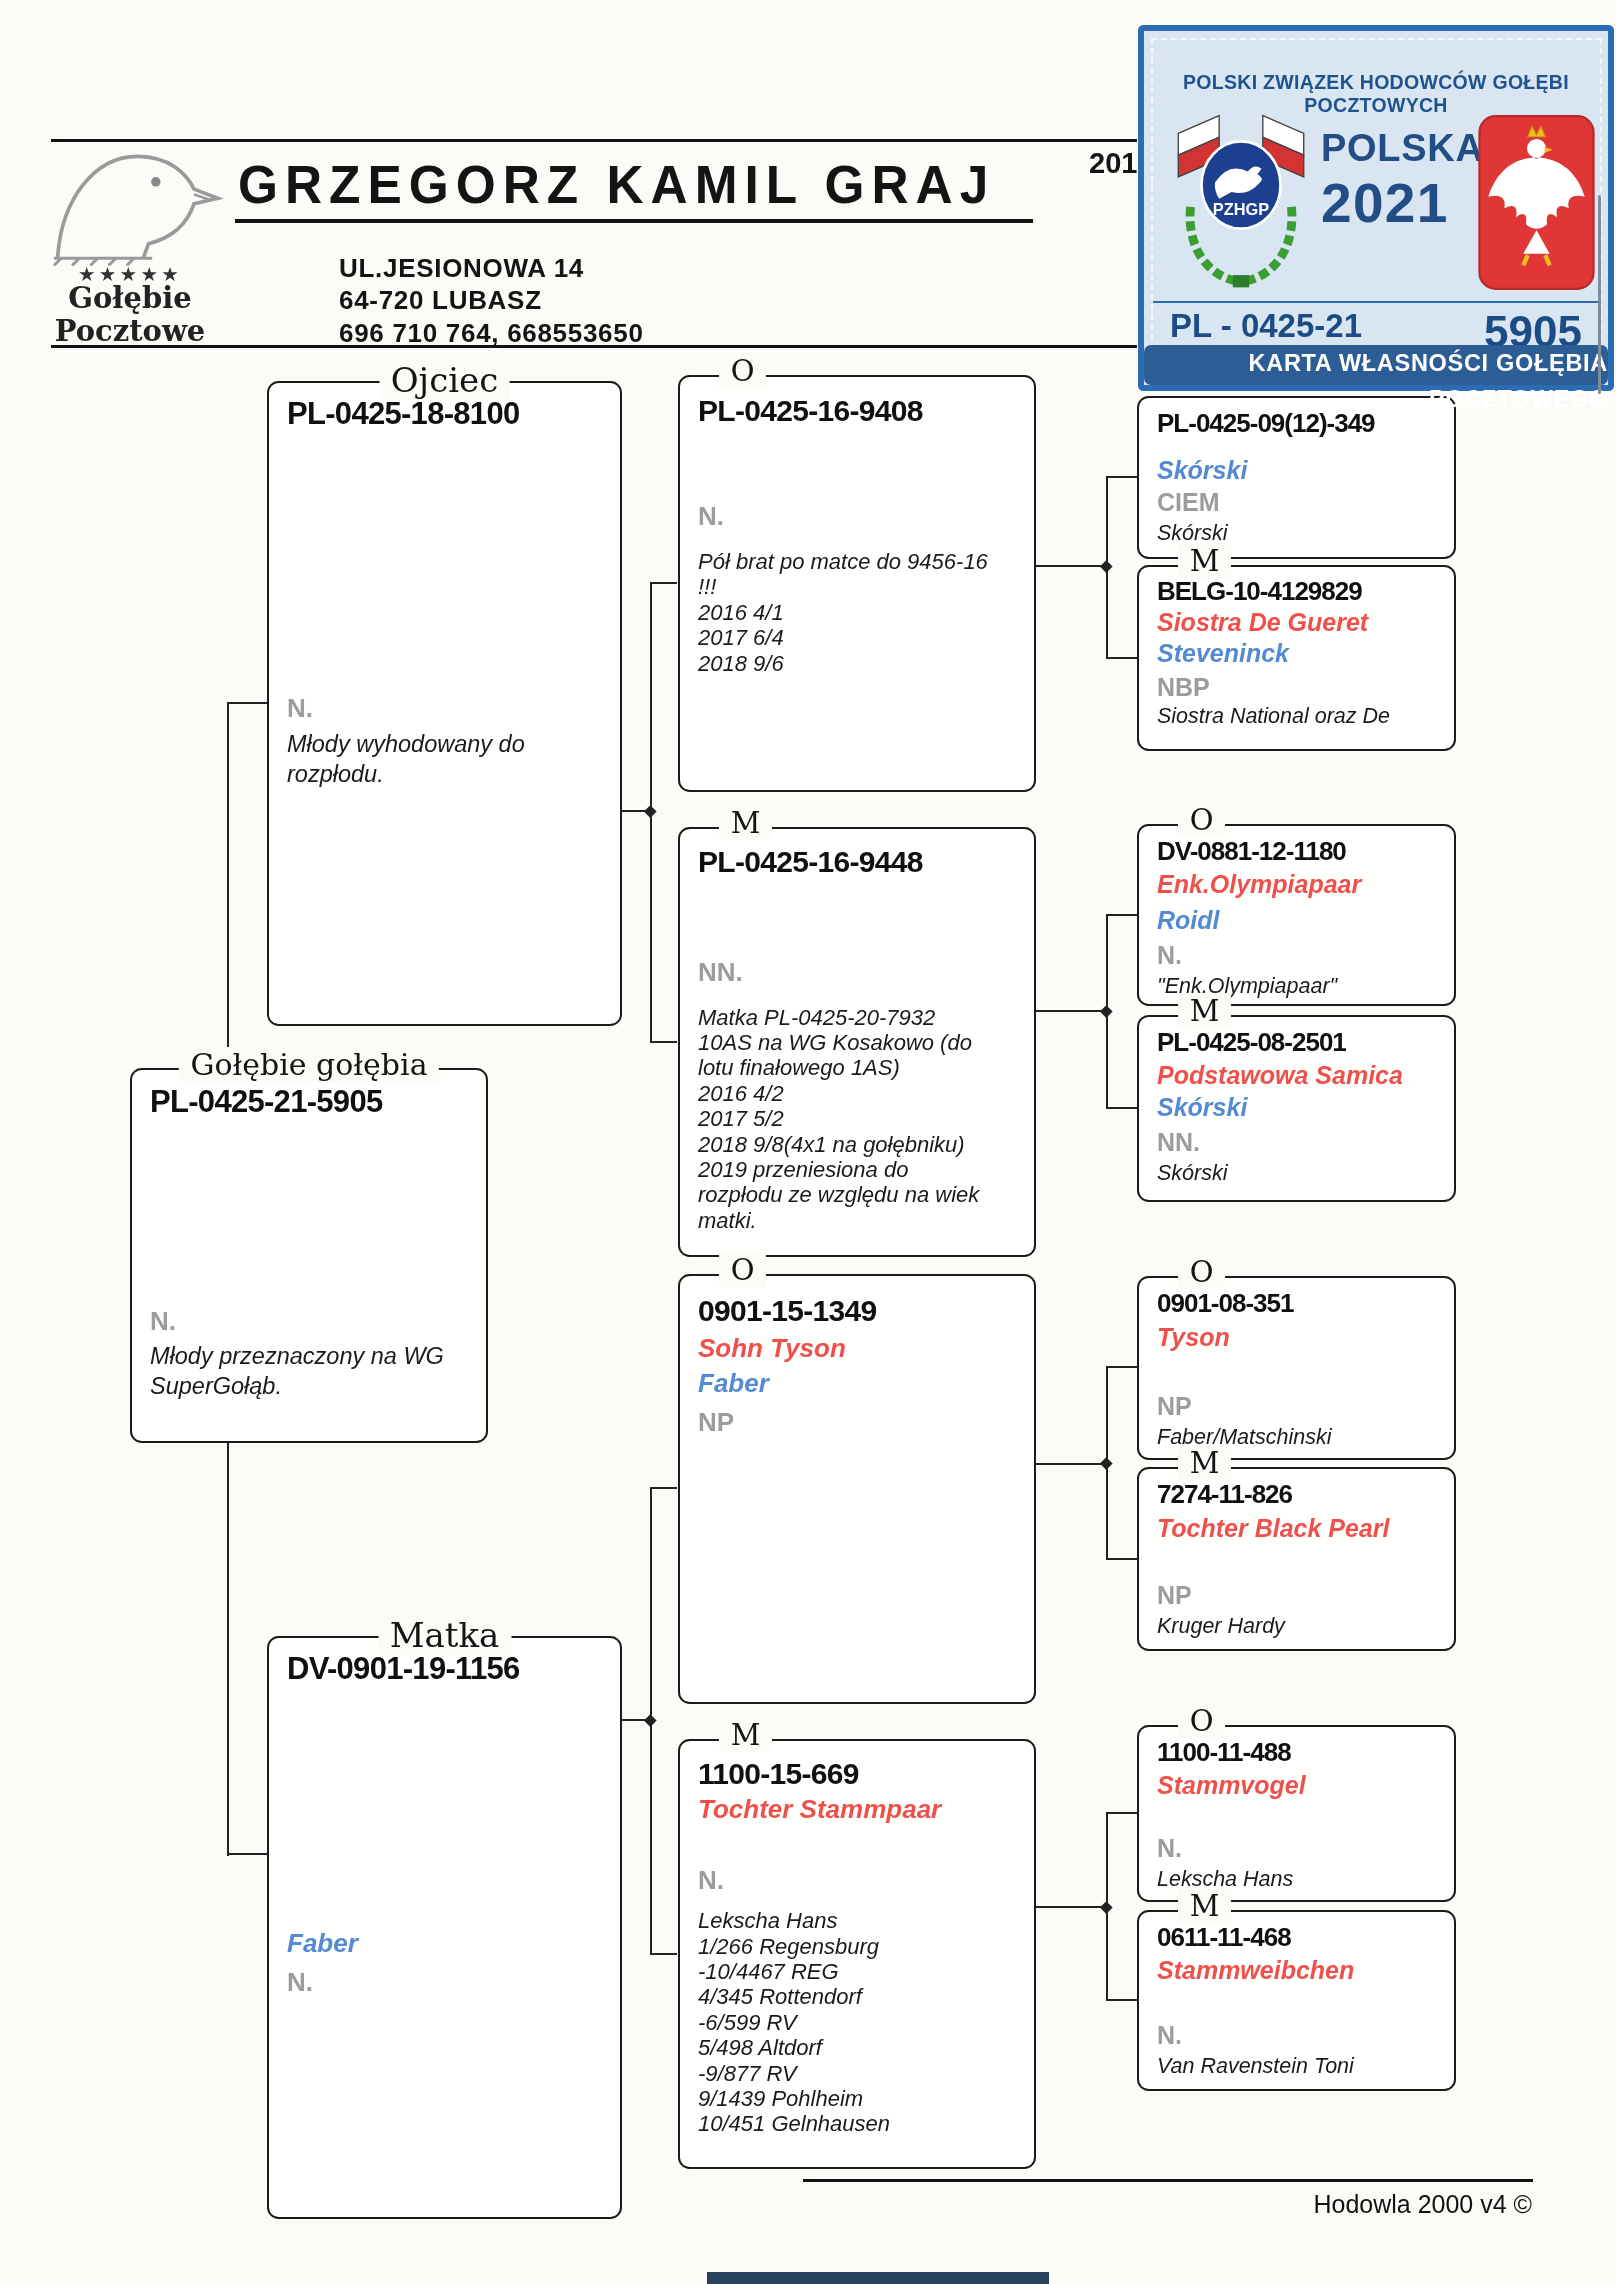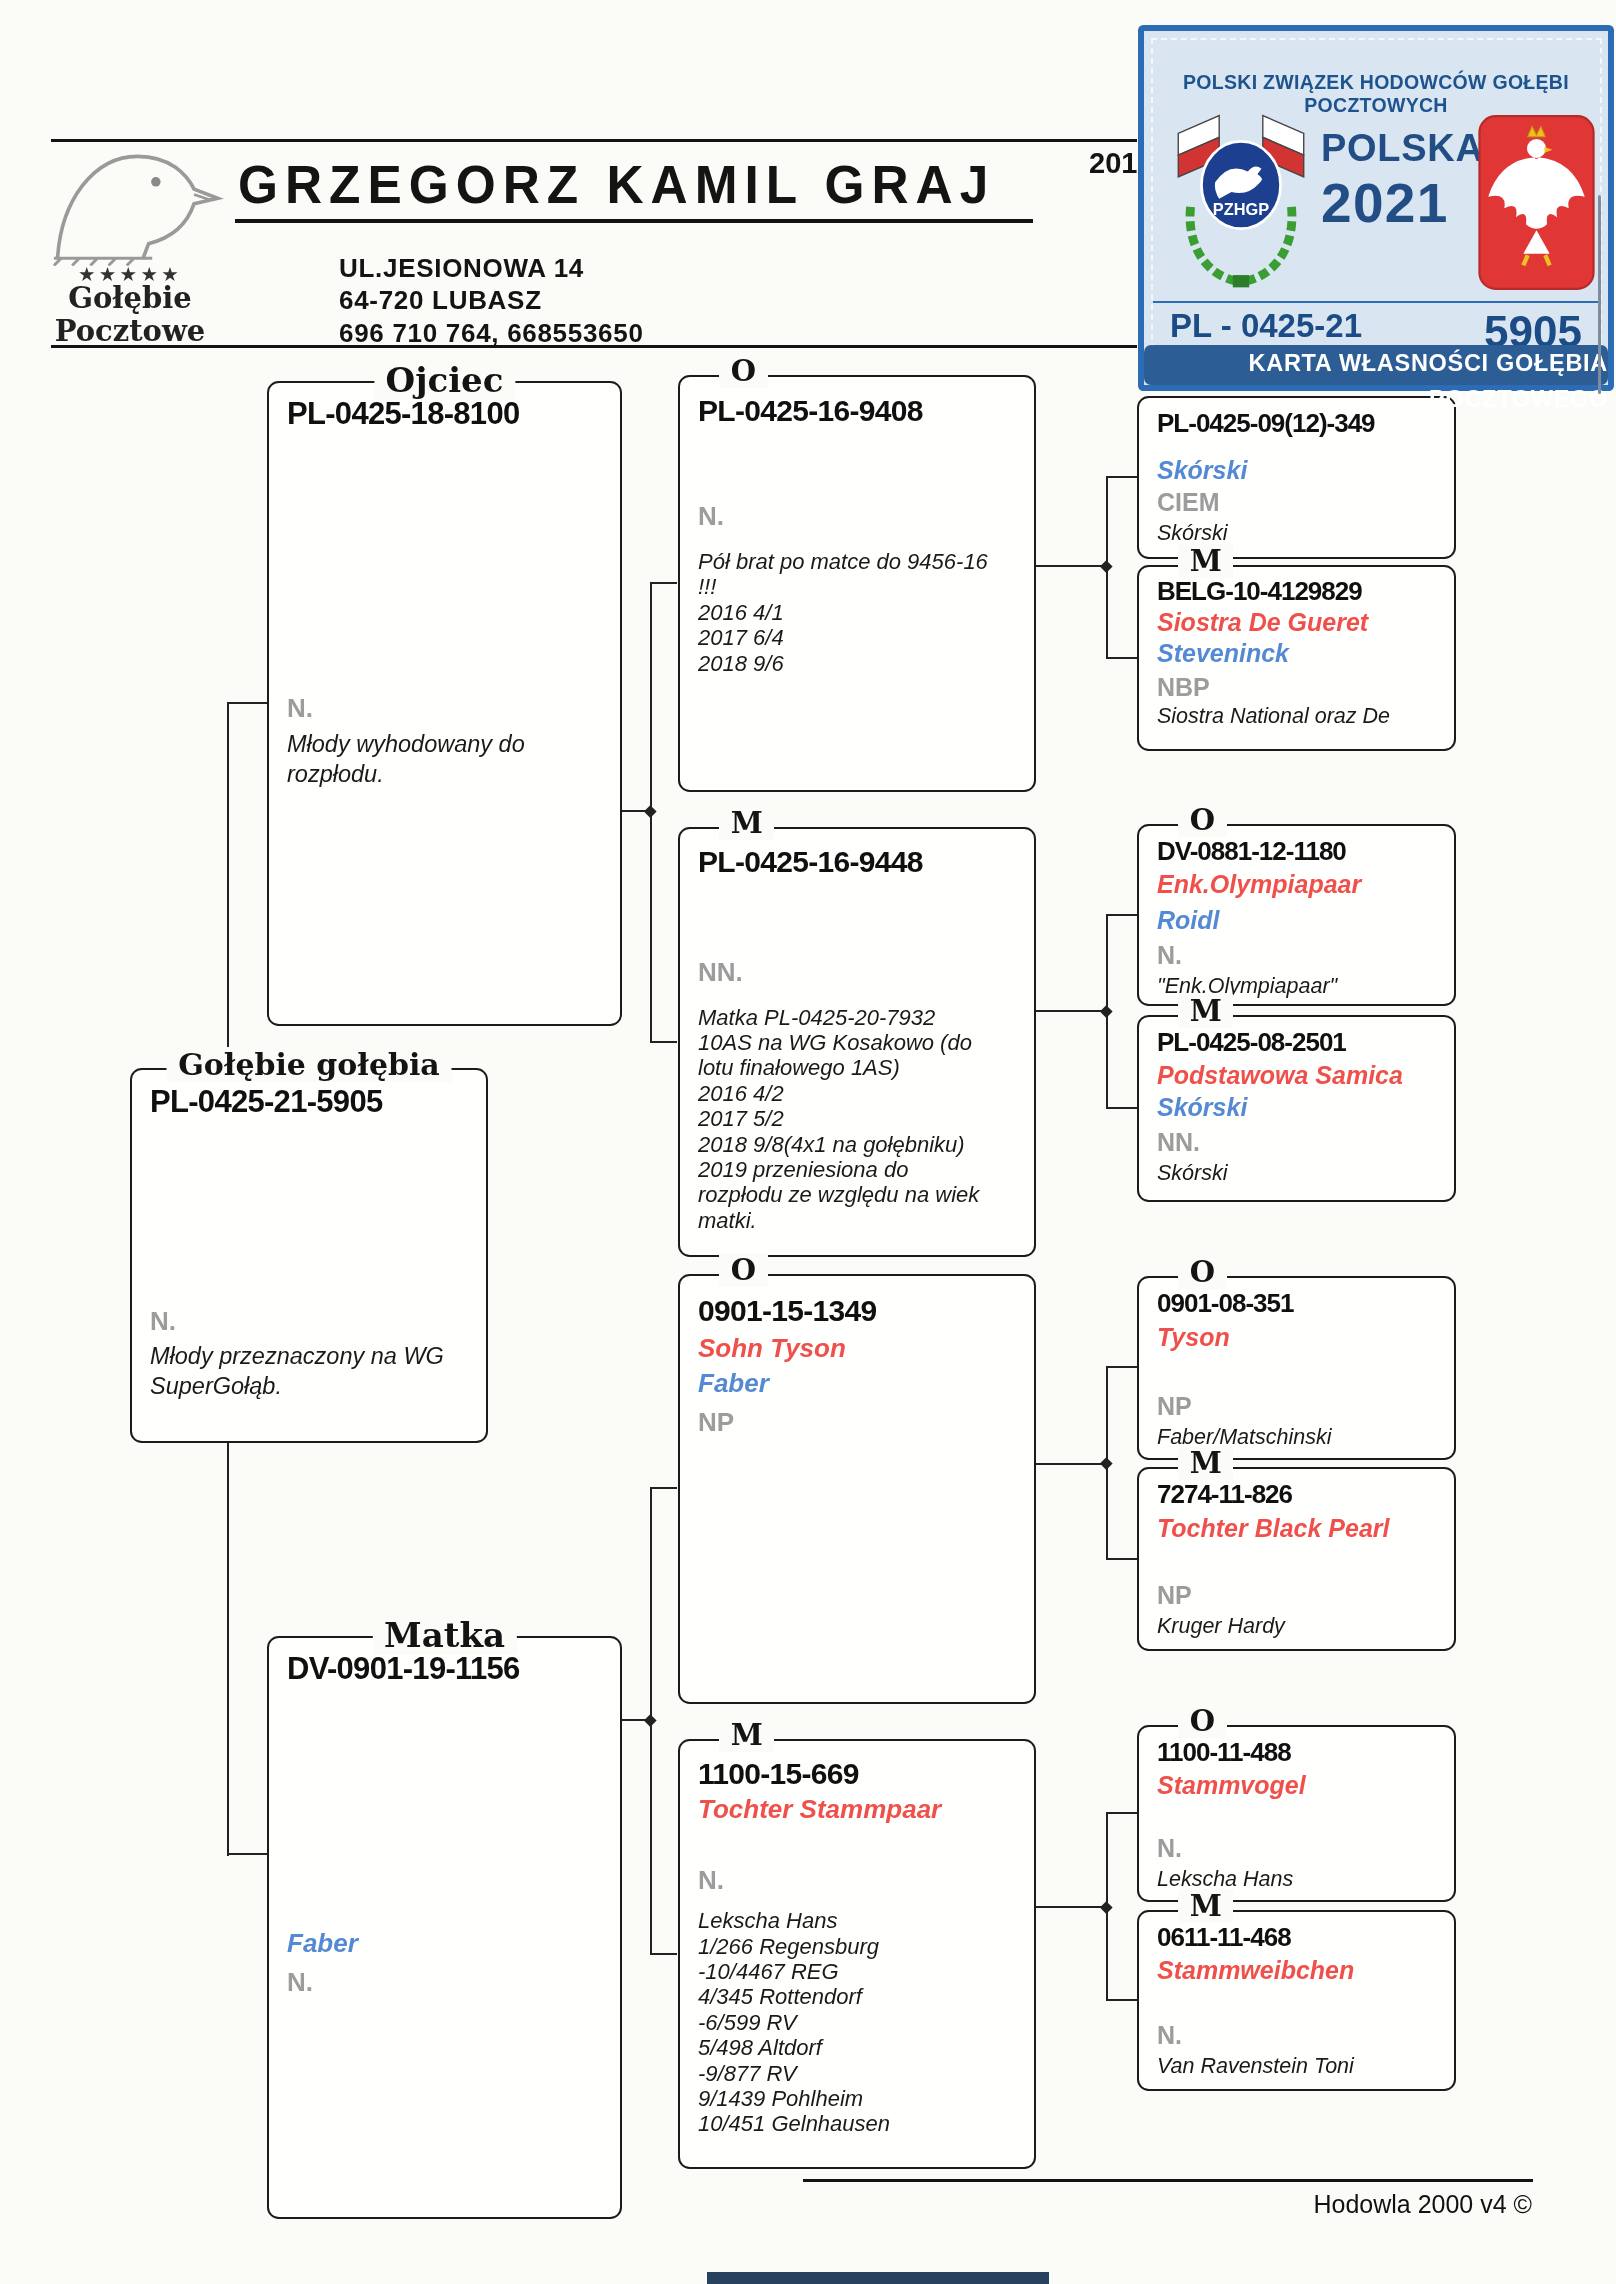--- a/index.html
+++ b/index.html
@@ -27,21 +27,21 @@
   .polska .l1{font-size:38px;letter-spacing:0.7px;}
   .polska .l2{font-size:55px;letter-spacing:1.3px;margin-top:1.3px;}
   .sticker-line{position:absolute;left:9px;width:445px;height:2px;background:#2c6cb4;}
   .sticker-ring{position:absolute;left:26px;top:276px;font-size:33px;font-weight:bold;color:#1c4c86;}
   .sticker-serial{position:absolute;right:26px;top:276px;font-size:44px;font-weight:bold;color:#1c4c86;}
   .sticker-band{position:absolute;left:0px;bottom:0px;width:100%;height:40px;background:#2d5d95;
                 color:#ffffff;text-align:right;font-size:23.5px;font-weight:bold;letter-spacing:0.7px;line-height:36px;border-radius:7px;}
   .staple{position:absolute;left:454px;top:164px;width:3.3px;height:199px;background:#7d8d9c;border-radius:2px;}
   
   .pbox{position:absolute;background:#fffffd;border:2px solid #1b1b1b;border-radius:11.7px;z-index:10;box-sizing:border-box;}
-  .btitle{position:absolute;top:-23.5px;font-family:"DejaVu Serif",serif;font-weight:bold;
+  .btitle{position:absolute;top:-23.5px;font-family:"DejaVu Serif",serif;font-weight:normal;
           background:#fbfbf7;padding:0 11.7px;color:#141414;white-space:nowrap;}
   .btitle.center{left:50%;transform:translateX(-50%);font-size:34px;}
   .btitle.left{left:39px;font-size:29px;}
   .btitle:empty{display:none;}
   .pad{position:absolute;inset:0;padding:0 18px;overflow:hidden;}
   .ring{font-weight:bold;color:#101010;letter-spacing:-0.7px;white-space:nowrap;}
   .ring.r48{font-size:31px;}
   .ring.r46{font-size:30px;}
   .ring.r40{font-size:26px;letter-spacing:-1px;}
   .name{font-weight:bold;font-style:italic;color:#f0504b;white-space:nowrap;}

